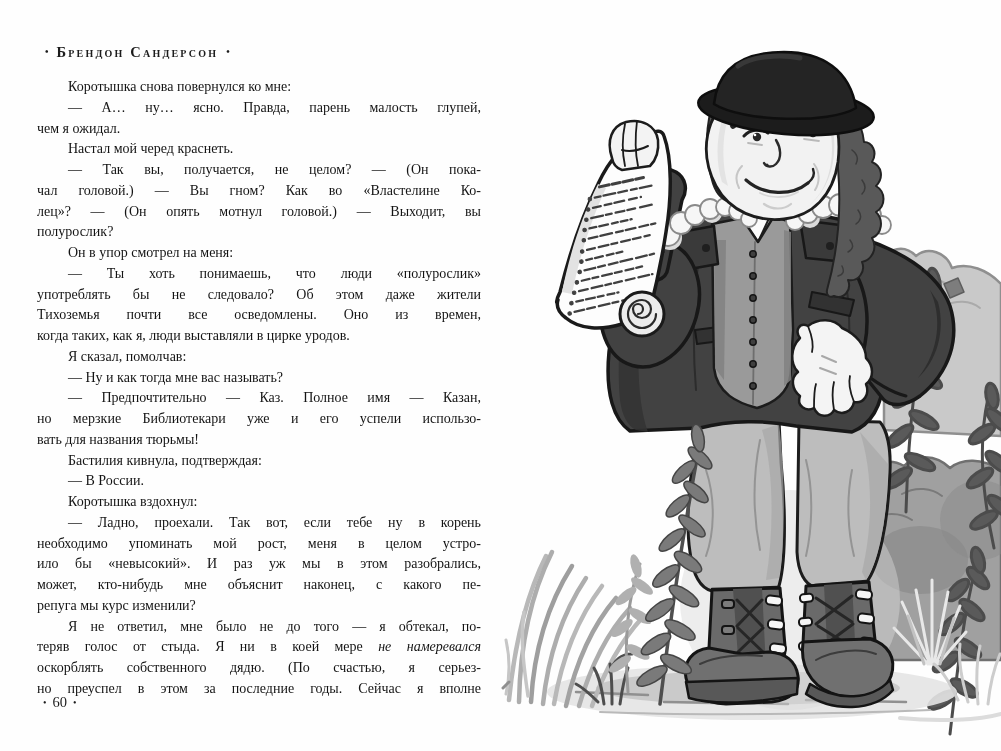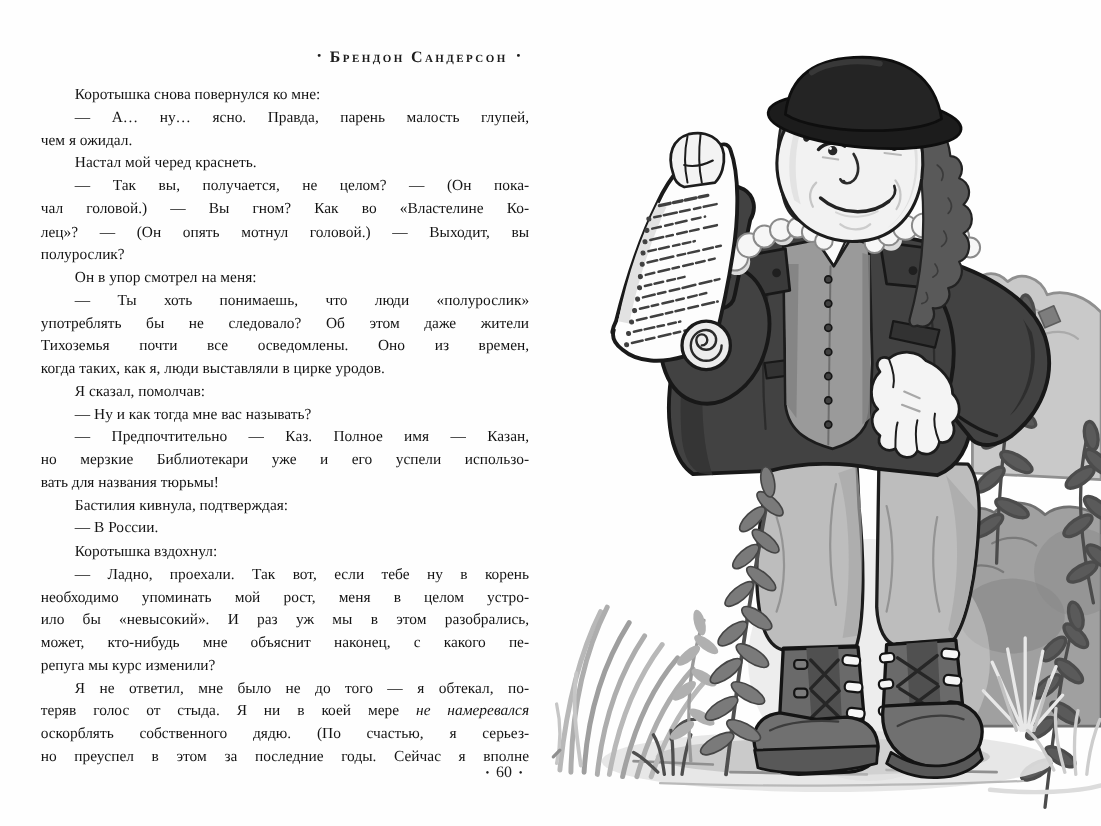--- a/index.html
+++ b/index.html
@@ -1,26 +1,26 @@
 <!DOCTYPE html>
 <html><head>
 <meta charset="utf-8">
 <style>
   html,body{margin:0;padding:0;background:#fff;}
   .page{position:relative;width:1001px;height:751px;background:#fefefe;overflow:hidden;
         font-family:"Liberation Serif","DejaVu Serif",serif;color:#161616;}
-  .running-header{position:absolute;left:37px;top:44px;width:444px;text-align:right;
+  .running-header{position:absolute;left:37px;top:44px;width:444px;text-align:left;
         font-size:14.5px;font-weight:700;letter-spacing:2.2px;font-variant:small-caps;color:#1c1c1c;}
   .orn{font-size:10px;position:relative;top:-2px;letter-spacing:0;margin:0 8px;}
   .body-text{position:absolute;left:37px;top:77px;width:444px;font-size:14px;line-height:20.75px;color:#141414;}
   .line{height:20.75px;text-align:justify;text-align-last:left;overflow:visible;}
   .line.j{text-align-last:justify;}
   .line.indent{text-indent:31px;}
   .it{font-style:italic;}
-  .folio{position:absolute;left:37px;top:694px;width:444px;text-align:right;font-size:14.5px;color:#1c1c1c;}
+  .folio{position:absolute;left:37px;top:694px;width:444px;text-align:left;font-size:14.5px;color:#1c1c1c;}
   .folio .orn{margin:0 6px;top:-1px;}
   .illu{position:absolute;left:497px;top:0;width:504px;height:751px;}
 </style>
 </head>
 <body>
 
 <div class="page">
 
   <div class="running-header"><span class="orn">•</span><span>Брендон Сандерсон</span><span class="orn">•</span></div>
 

